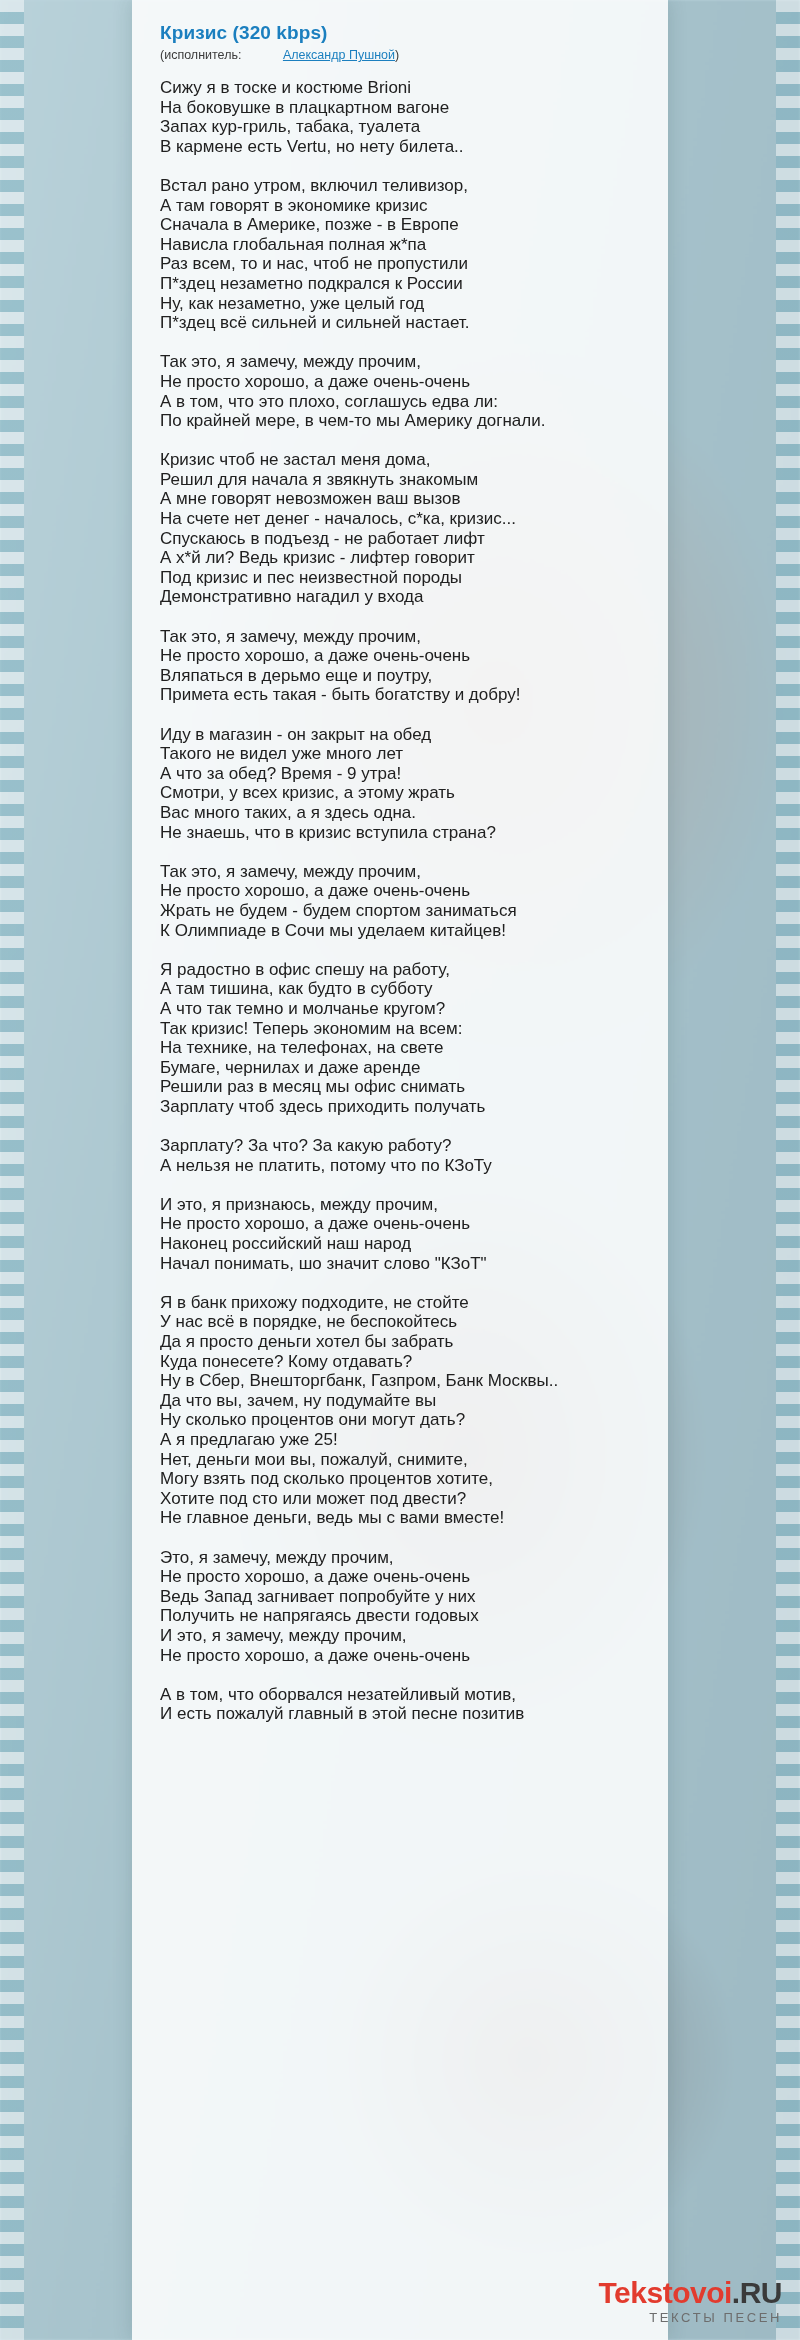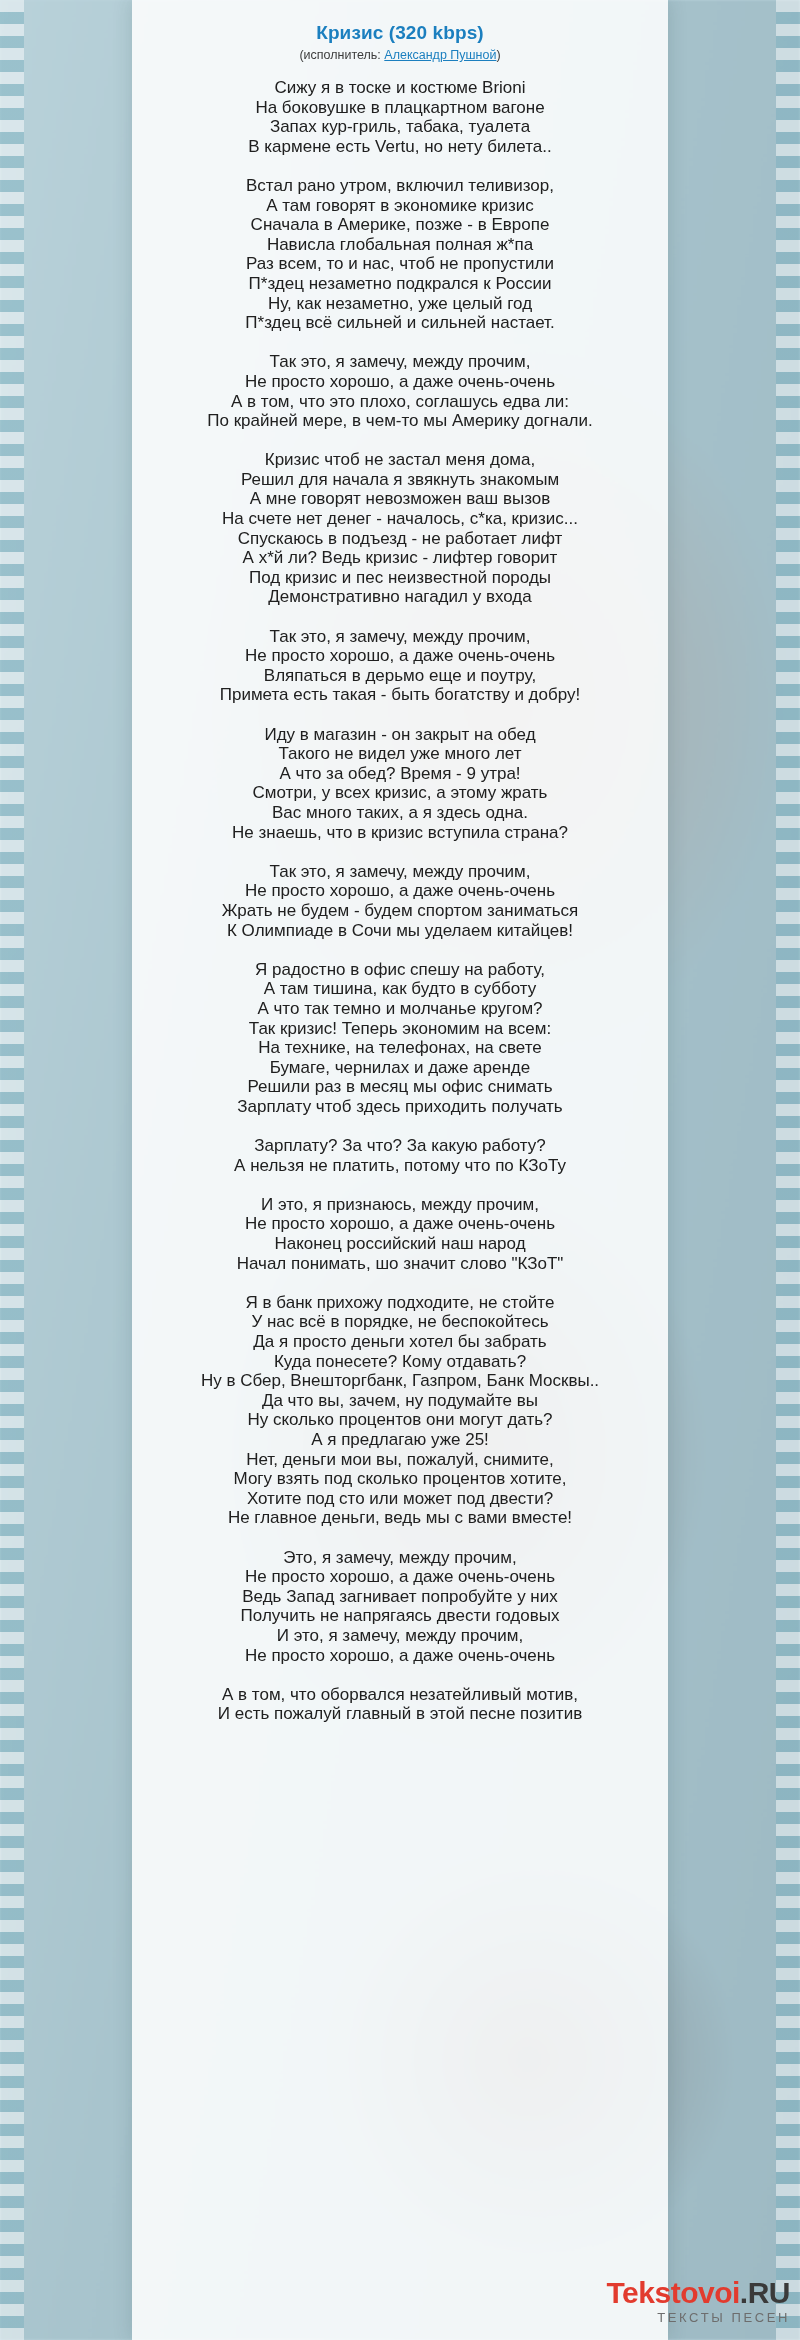--- a/index.html
+++ b/index.html
@@ -54,54 +54,54 @@
   #sheet {
     position: relative;
     z-index: 2;
     margin: 0 auto;
     width: 536px;
     min-height: 2340px;
     background: rgba(255,255,255,0.86);
     box-shadow: 0 0 18px rgba(40,70,80,0.18);
     box-sizing: border-box;
     padding: 22px 28px 14px 28px;
-    text-align: center;
   }
 
   #song-title {
     color: #1b7fbf;
     font-size: 19px;
     font-weight: bold;
     margin: 0 0 4px 0;
     letter-spacing: .1px;
   }
   #artist-line {
     font-size: 12.5px;
     color: #3b3b3b;
     margin: 0 0 16px 0;
   }
   #artist-link {
     color: #1b7fbf;
     text-decoration: underline;
     cursor: pointer;
+    margin-left: 38px;
   }
 
   #lyrics {
     font-size: 17px;
     line-height: 19.6px;
     color: #202020;
     white-space: pre-wrap;
     margin: 0;
     font-family: "Liberation Sans", sans-serif;
   }
 
   
   #watermark {
     position: absolute;
-    right: 10px;
+    right: 18px;
     bottom: 16px;
     z-index: 3;
     text-align: right;
     line-height: 1;
     user-select: none;
   }
   #watermark .wm-main {
     font-size: 30px;
     font-weight: bold;
     color: #e23b2e;

